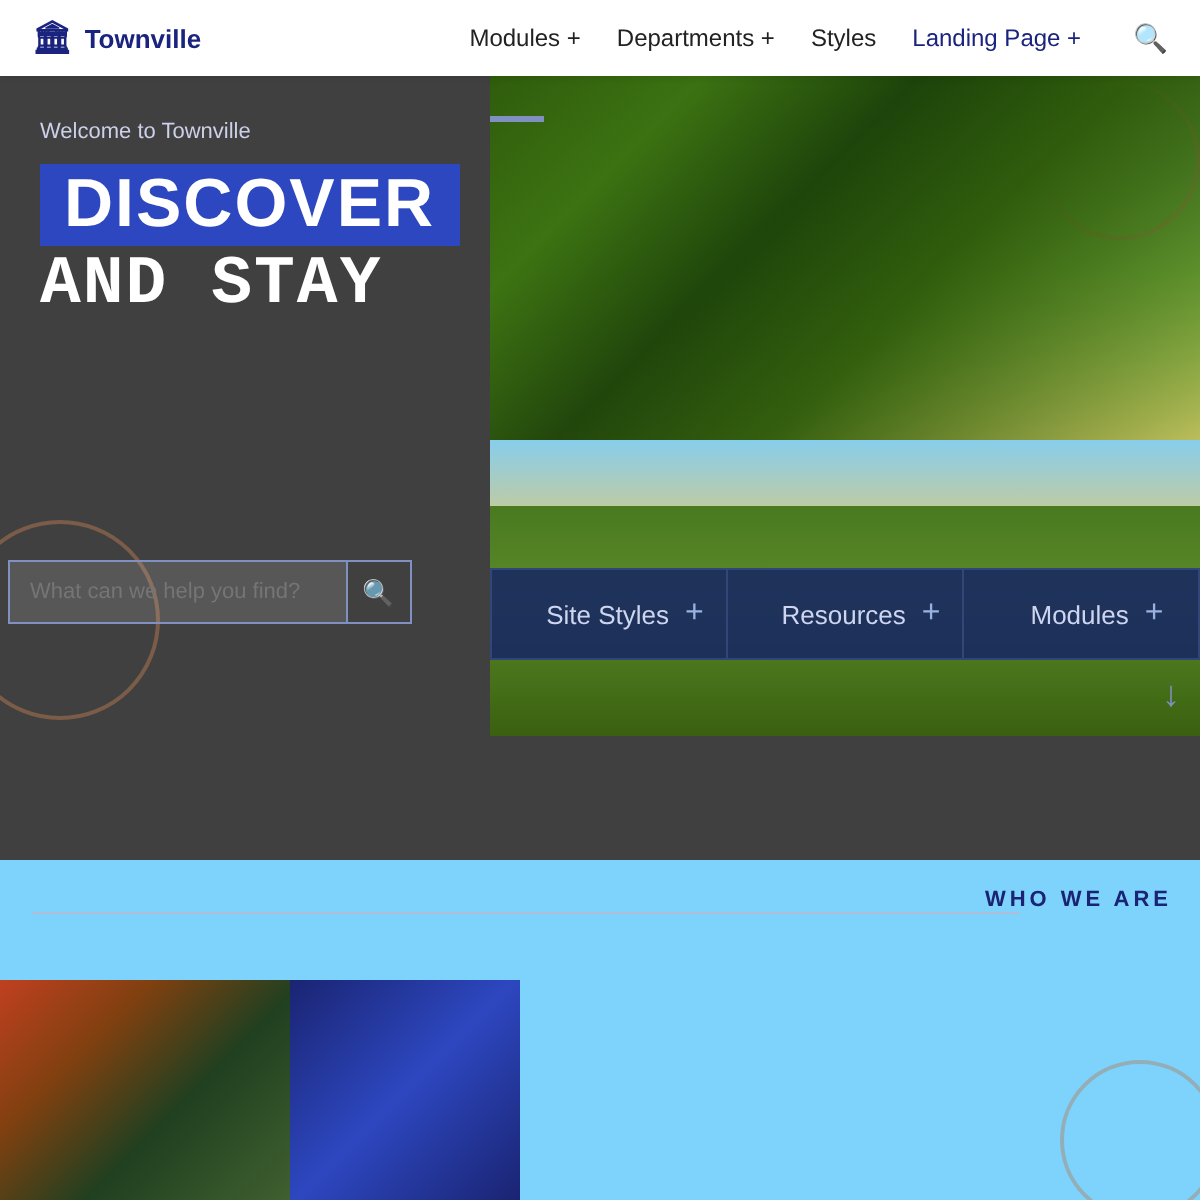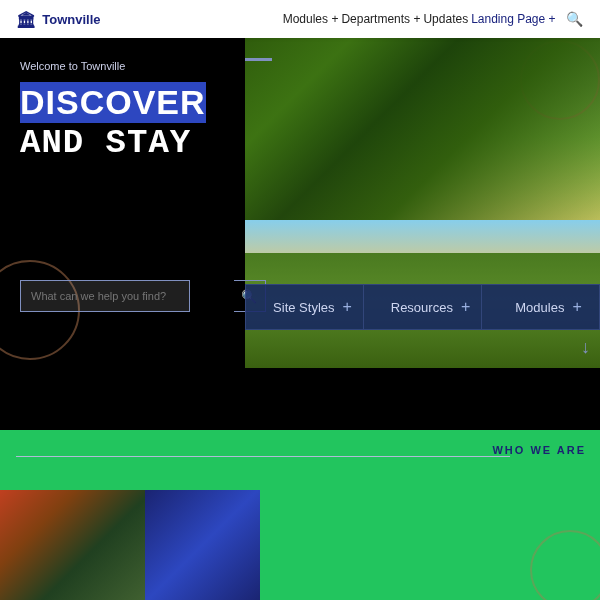--- a/index.html
+++ b/index.html
@@ -25,21 +25,21 @@
       font-size: 13px;
       color: #1a237e;
       min-width: 110px;
     }
     .nav-logo-icon {
       font-size: 16px;
     }
     .nav-links {
       display: flex;
       align-items: center;
-      gap: 3px;
+      gap: 18px;
       margin-left: auto;
       font-size: 12px;
       color: #222;
       justify-content: flex-end;
     }
     .nav-link {
       cursor: pointer;
       white-space: nowrap;
       color: #222;
       text-decoration: none;
@@ -51,21 +51,21 @@
       font-size: 14px;
       cursor: pointer;
       margin-left: 8px;
     }
 
     
     .hero {
       position: absolute;
       top: 0; left: 0; right: 0;
       height: 430px;
-      background: #000000;
+      background: #404040;
       overflow: hidden;
     }
 
     
     .circle-top-right {
       position: absolute;
       top: 40px; right: 0;
       width: 80px; height: 80px;
       border: 2px solid rgba(180,120,80,0.5);
       border-radius: 50%;
@@ -150,21 +150,21 @@
       font-size: 11px;
       color: #ccd0e8;
       margin-bottom: 10px;
     }
     .hero-discover {
       display: inline-block;
       background: #2d47c0;
       color: #fff;
       font-size: 34px;
       font-weight: 900;
-      padding: 2px 0;
+      padding: 2px 12px;
       line-height: 1.1;
       margin-bottom: 2px;
       letter-spacing: 1px;
     }
     .hero-and-stay {
       font-size: 34px;
       font-weight: 900;
       color: #fff;
       line-height: 1.1;
       text-transform: uppercase;
@@ -176,25 +176,24 @@
       font-weight: 900;
       color: #fff;
       line-height: 1.1;
       text-transform: uppercase;
       letter-spacing: 1px;
     }
 
     
     .hero-search {
       position: absolute;
-      top: 280px; left: 20px;
+      top: 280px; left: 4px;
       z-index: 5;
       display: flex;
       align-items: center;
-      gap: 44px;
     }
     .hero-search-input {
       width: 170px;
       height: 32px;
       border: 1px solid #8090c0;
       background: rgba(255,255,255,0.12);
       color: #ccd0e8;
       font-size: 11px;
       padding: 0 10px;
       outline: none;
@@ -255,21 +254,21 @@
       z-index: 10;
       color: #8090c0;
       font-size: 18px;
     }
 
     
     .who-section {
       position: absolute;
       top: 430px; left: 0; right: 0;
       height: 170px;
-      background: #22c55e;
+      background: #7dd3fc;
       display: flex;
       align-items: flex-start;
       padding-top: 14px;
     }
     .who-label {
       position: absolute;
       top: 14px; right: 14px;
       font-size: 11px;
       font-weight: bold;
       color: #1a2472;
@@ -322,21 +321,21 @@
 <body>
 
 <nav class="navbar">
   <div class="nav-logo">
     <span class="nav-logo-icon">🏛</span>
     <span>Townville</span>
   </div>
   <div class="nav-links">
     <a class="nav-link">Modules +</a>
     <a class="nav-link">Departments +</a>
-    <a class="nav-link">Updates</a>
+    <a class="nav-link">Styles</a>
     <a class="nav-link underlined">Landing Page +</a>
     <span class="nav-search-icon">🔍</span>
   </div>
 </nav>
 
 <section class="hero">
   <div class="circle-top-right"></div>
   <div class="circle-bottom-left"></div>
 
   <div class="hero-image-panel">

